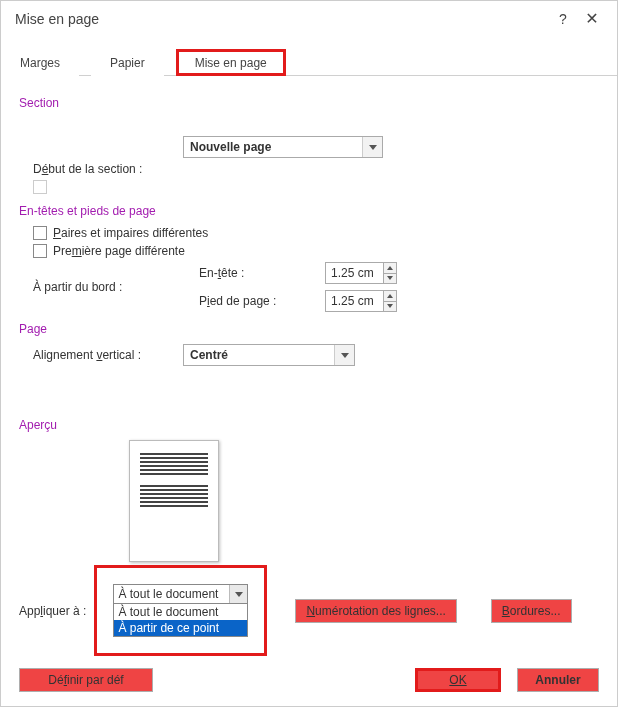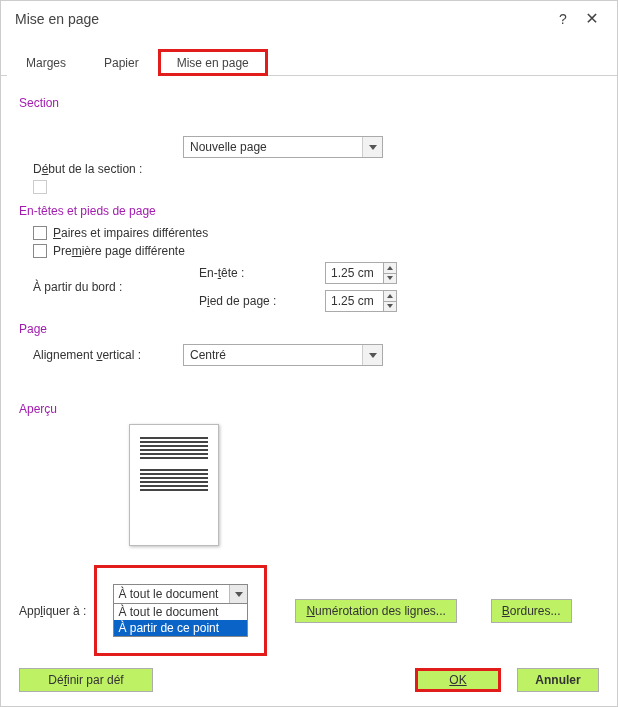--- a/index.html
+++ b/index.html
@@ -20,24 +20,24 @@
     align-items: center;
     padding: 8px 10px 6px 14px;
     font-size: 14px;
     color: #444;
   }
   .titlebar .title { flex: 1; }
   .titlebar .help { width: 28px; text-align: center; cursor: pointer; font-size: 14px; }
   .titlebar .close { width: 30px; text-align: center; cursor: pointer; font-size: 16px; }
   .tabs {
     display: flex;
-    padding-left: 6px;
+    padding-left: 0;
     border-bottom: 1px solid #d0d0d0;
     margin-top: 14px;
-    gap: 0;
+    gap: 12px;
   }
   .tab {
     padding: 6px 18px 5px 18px;
     border: 1px solid transparent;
     border-bottom: none;
     color: #444;
     cursor: pointer;
     position: relative;
     top: 1px;
     background: #fff;
@@ -58,21 +58,21 @@
   .u { text-decoration: underline; text-decoration-skip-ink: none; }
   .select {
     border: 1px solid #aaa;
     height: 22px;
     background: #fff;
     display: inline-flex;
     align-items: center;
     padding: 0 0 0 6px;
     position: relative;
   }
-  .select .sel-text { flex: 1; font-size: 12px; color: #333; }
+  .select .sel-text { flex: 1; font-size: 12px; color: #333; font-weight: bold; }
   .select .sel-btn {
     width: 20px;
     height: 20px;
     border-left: 1px solid #ccc;
     display: flex;
     align-items: center;
     justify-content: center;
     background: #f2f2f2;
     cursor: pointer;
     margin-left: 4px;
@@ -190,21 +190,21 @@
     width: 135px;
     border: 1px solid #888;
     border-top: none;
     background: #fff;
     font-size: 12px;
   }
   .ddopt { padding: 1px 4px; cursor: pointer; }
   .ddopt.sel { background: #0a64c8; color: #fff; }
   .btn {
     border: 1px solid #adadad;
-    background: #bef264;
+    background: #ef4444;
     padding: 4px 10px;
     font-size: 12px;
     cursor: pointer;
     color: #333;
     min-height: 24px;
     display: inline-flex;
     align-items: center;
     justify-content: center;
   }
   .footer-row {
@@ -296,27 +296,27 @@
           <div class="spin-down"></div>
         </div>
     </div>
   </div>
 
   <div class="group-label">Page</div>
   <div class="row indent">
     <span class="lbl" style="width:150px;">
       <span>Alignement </span><span class="u">v</span><span>ertical :</span>
     </span>
-    <div class="select" style="width:200px;">
+    <div class="select" style="width:172px;">
       <span class="sel-text">Centré</span>
       <span class="sel-btn chev"></span>
     </div>
   </div>
 
-  <div class="group-label" style="margin-top:36px;">Aperçu</div>
+  <div class="group-label" style="margin-top:52px;">Aperçu</div>
   <div class="preview-box">
     <div class="pline"></div>
       <div class="pline"></div>
       <div class="pline"></div>
     <div class="pline"></div>
       <div class="pline"></div>
       <div class="pline"></div>
     <div class="pline sp"></div>
       <div class="pline"></div>
       <div class="pline"></div>

